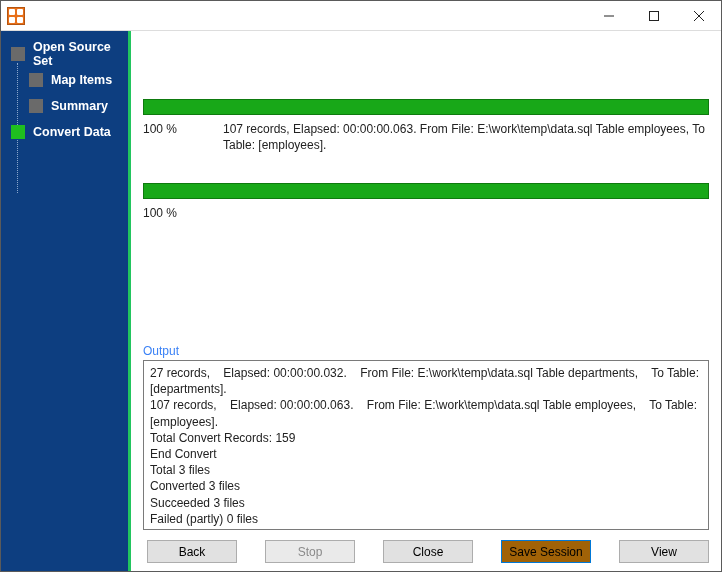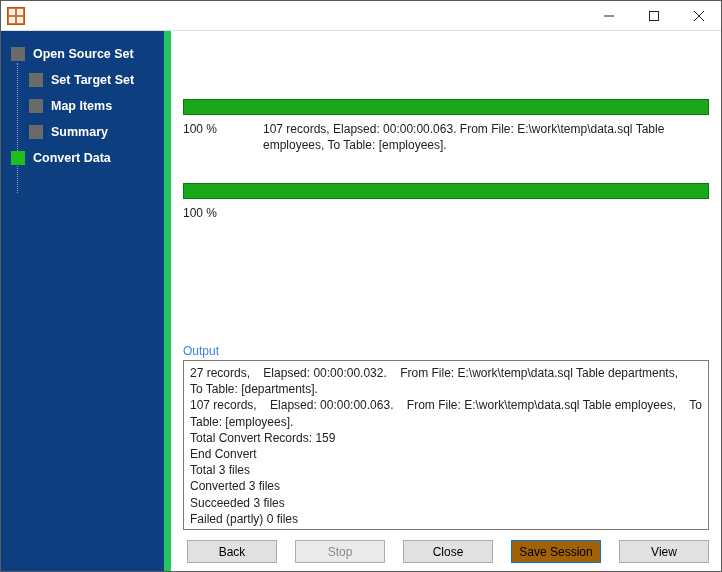--- a/index.html
+++ b/index.html
@@ -80,21 +80,21 @@
     top: 32px;
     height: 130px;
   }
 
   .main {
     flex: 1;
     background: #fff;
     padding: 10px 12px 8px 12px;
     display: flex;
     flex-direction: column;
-    border-left: 7px solid #22c55e;
+    border-left: 3px solid #22c55e;
   }
   .progress-section { margin-top: 58px; }
   .pbar {
     height: 16px;
     background: #18a818;
     border: 1px solid #0e7a0e;
     margin-bottom: 6px;
   }
   .pinfo {
     display: flex;
@@ -120,21 +120,21 @@
     color: #222;
     line-height: 1.35;
     overflow-y: scroll;
     white-space: pre-wrap;
     font-family: "Segoe UI", Tahoma, sans-serif;
     resize: none;
   }
 
   .button-row {
     display: flex;
-    gap: 18px;
+    gap: 28px;
     justify-content: flex-start;
     padding: 10px 0 0 4px;
   }
   .btn {
     width: 90px;
     height: 23px;
     border: 1px solid #adadad;
     background: #e1e1e1;
     font-size: 12px;
     font-family: inherit;
@@ -178,24 +178,20 @@
       </svg>
   </div>
 </div>
 
 <div class="body-area">
   <div class="sidebar">
     <div class="tree-line"></div>
     <div class="step">
       <div class="sq"></div>
       <span>Open Source Set</span>
-    </div>
-    <div class="step sub">
-      <div class="sq"></div>
-      <span>Set Target Set</span>
     </div>
     <div class="step sub">
       <div class="sq"></div>
       <span>Map Items</span>
     </div>
     <div class="step sub">
       <div class="sq"></div>
       <span>Summary</span>
     </div>
     <div class="step active">

